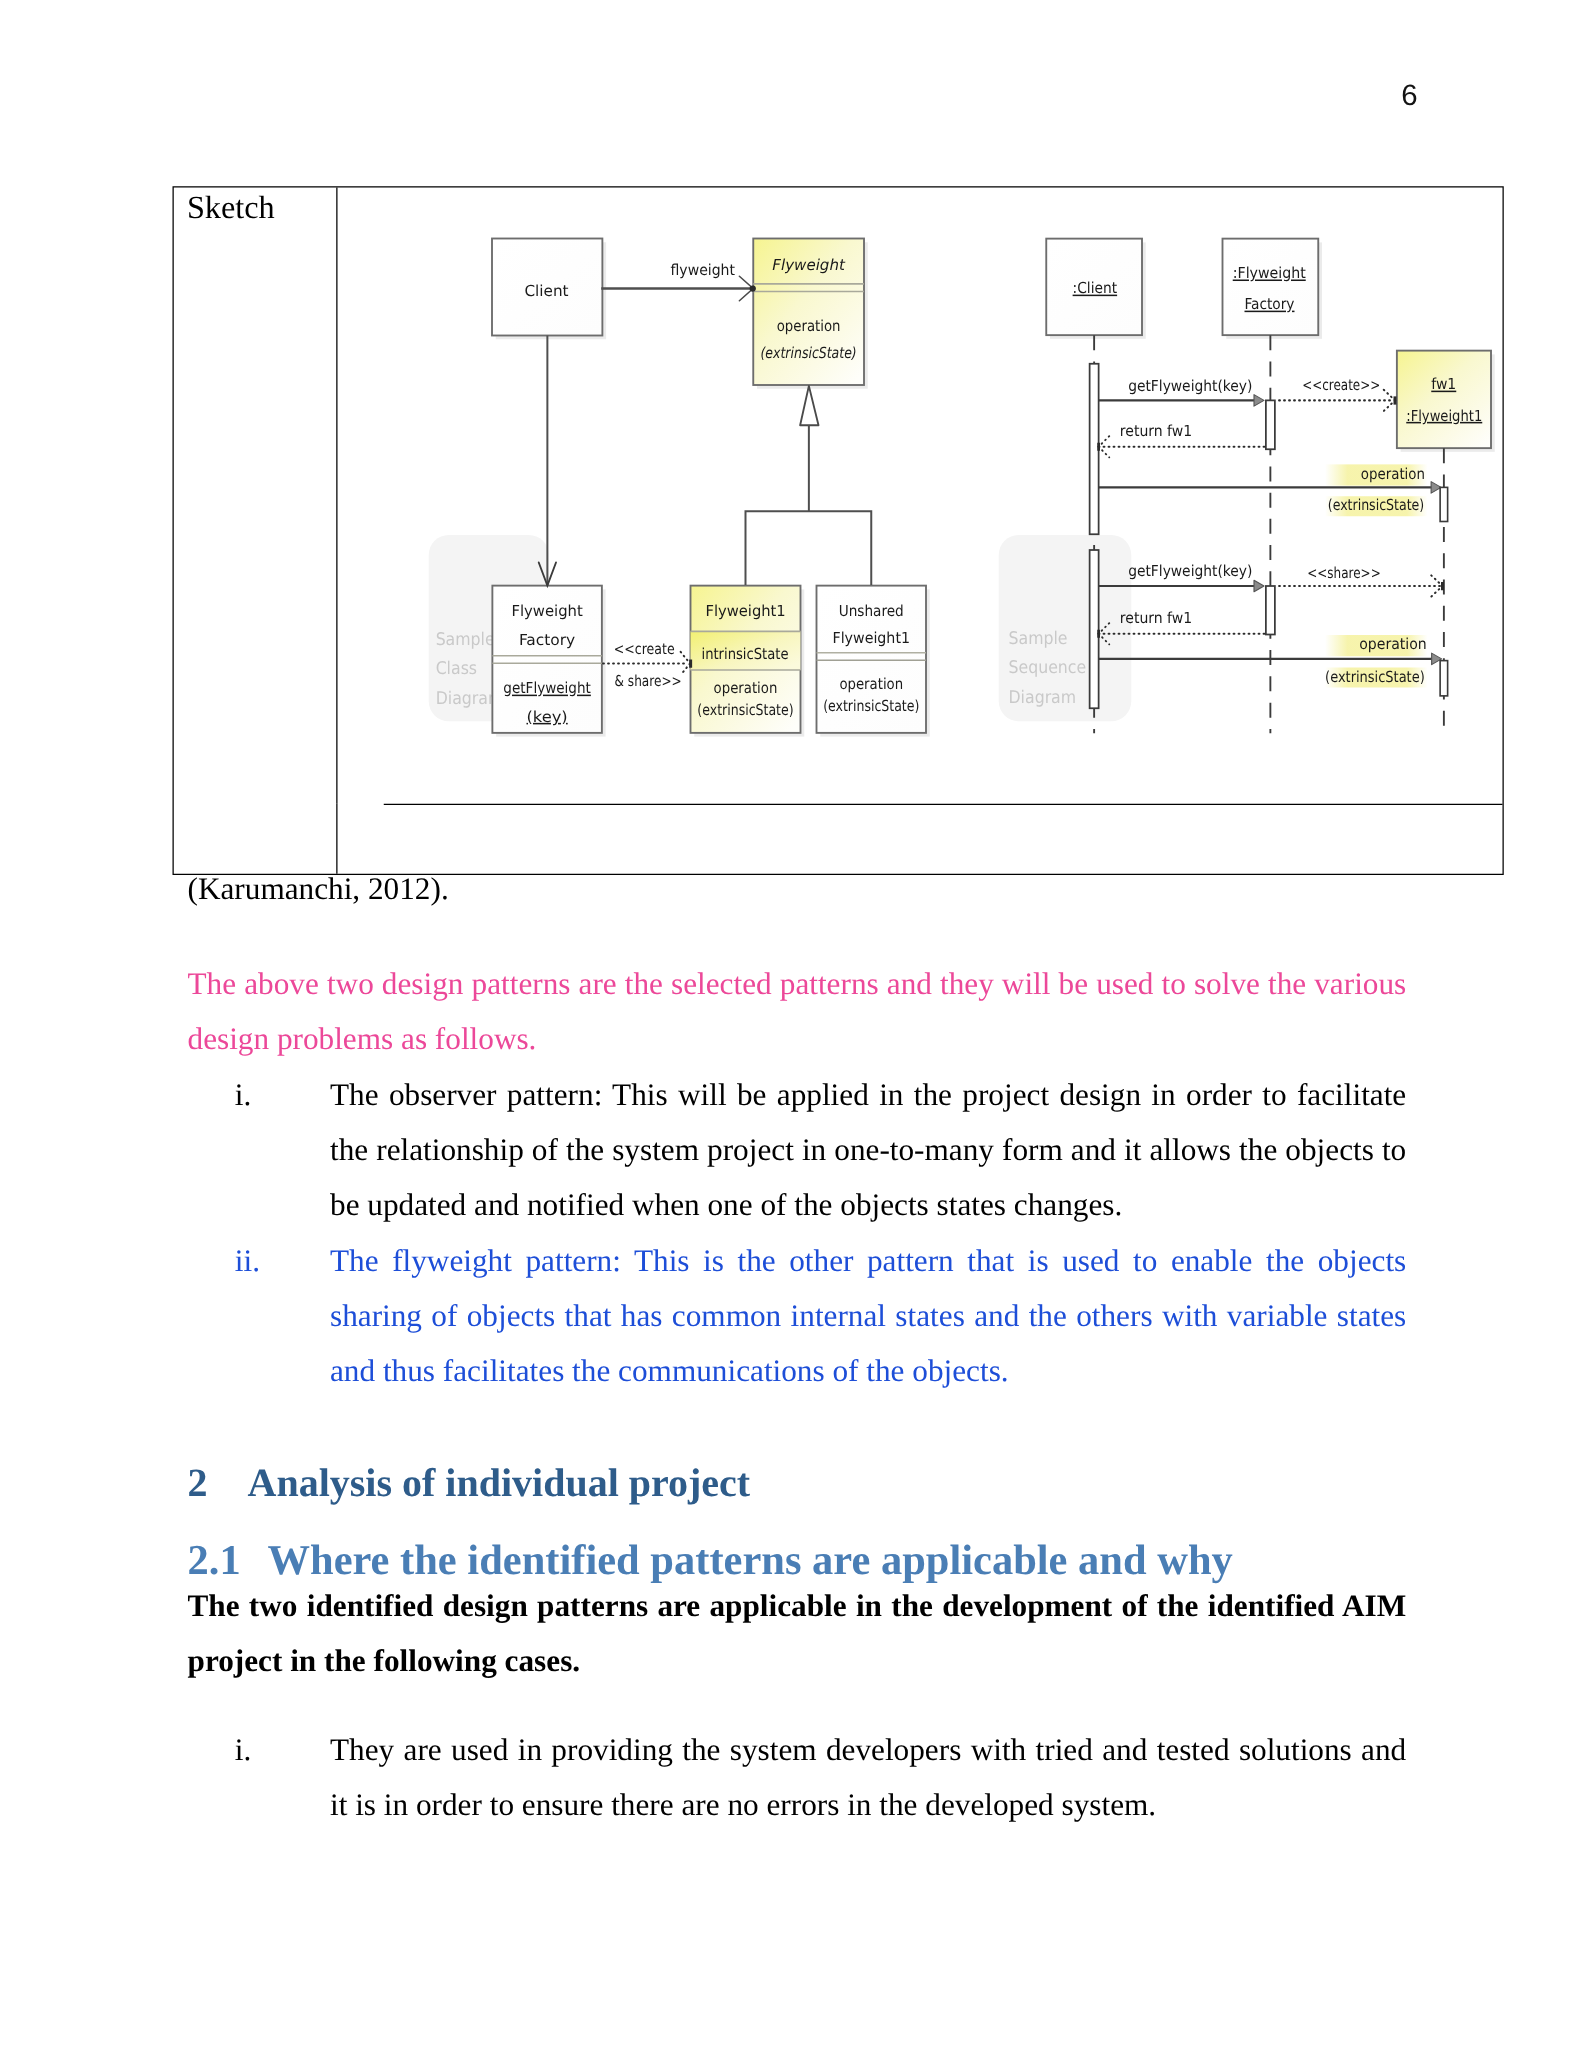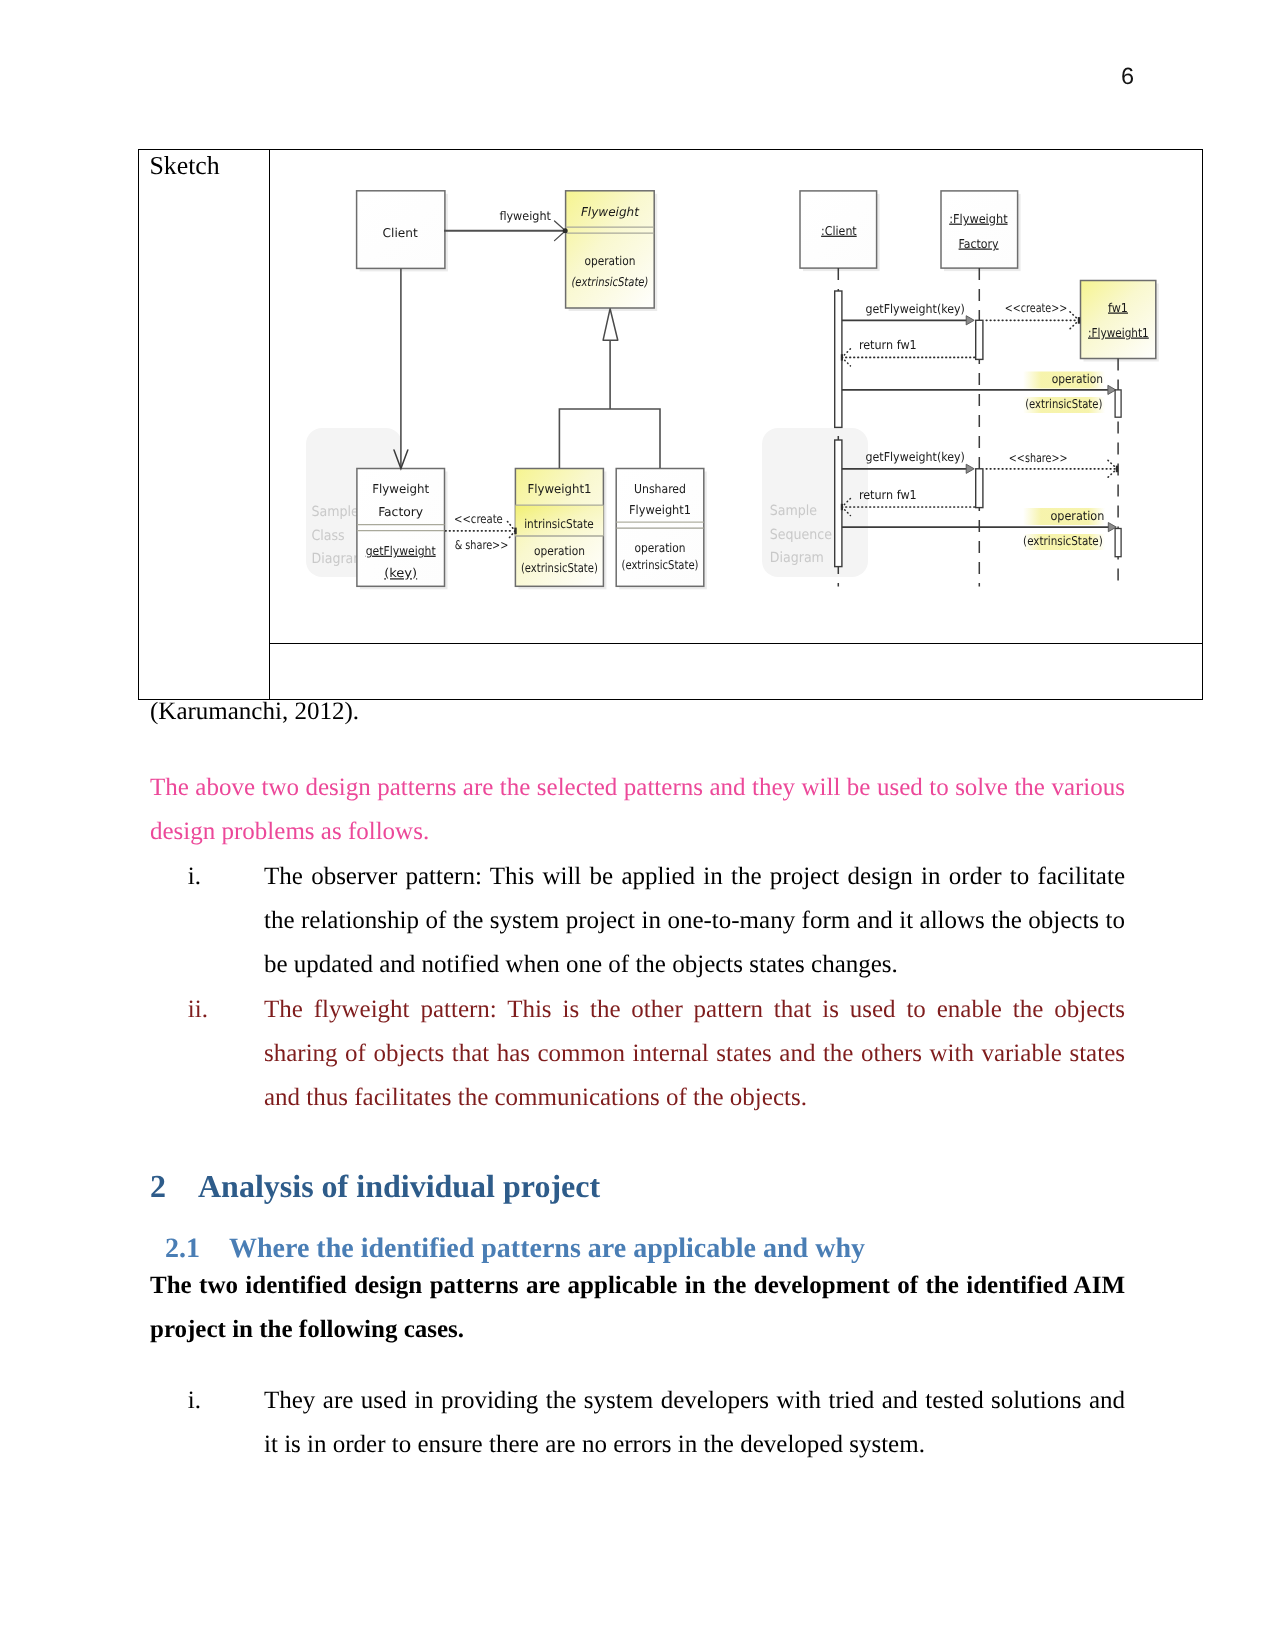--- a/index.html
+++ b/index.html
@@ -14,21 +14,21 @@
 
   
   .hdr{position:absolute;left:183px;top:55.5px;font-family:"Liberation Sans",sans-serif;
        font-size:20.7px;letter-spacing:0.05px;color:#131313;}
   .pageno{position:absolute;left:1121px;top:62.5px;font-family:"Liberation Sans",sans-serif;
        font-size:23.5px;color:#131313;}
 
   
   .tbl{position:absolute;left:138px;top:149.3px;width:1065px;height:551px;
        border:1.4px solid #000;box-sizing:border-box;display:flex;flex-direction:column;}
-  .tbl-row{display:flex;}
+  .tbl-row{display:flex;gap:37px;}
   .tbl-row1{height:493.2px;}
   .tbl-row2{flex:1;}
   .tbl-c1{width:131px;box-sizing:border-box;border-right:1.4px solid #000;}
   .tbl-c2{flex:1;box-sizing:border-box;position:relative;overflow:hidden;}
   .tbl-row2 .tbl-c2{border-top:1.4px solid #000;}
   .sketch-label{font-size:25.8px;padding:1px 0 0 10.5px;line-height:1.15;}
   .diagram-wrap{position:absolute;left:0px;top:0px;}
   svg text{-webkit-font-smoothing:antialiased;}
   svg{shape-rendering:geometricPrecision;}
 
@@ -43,21 +43,21 @@
   #li1-0{top:854.8px;}
   #li1-1{top:987.6px;}
   #h1{top:1164.1px;}
   #h2{top:1226.7px;}
   #p-applicable{top:1264.4px;font-weight:bold;}
   #li2-0{top:1378.6px;}
 
   .sec{position:absolute;left:150px;width:975px;font-family:"Liberation Serif",serif;
        font-weight:bold;line-height:44px;}
   .sec1{font-size:32px;color:#2e5c8a;}
-  .sec2{font-size:28px;color:#4a7eb5;margin-left:15px;}
+  .sec2{font-size:34px;color:#4a7eb5;}
   .sec .num{display:inline-block;}
   .sec1 .num{width:48px;}
   .sec2 .num{width:64px;}
 </style>
 </head>
 <body>
 
 <div class="page">
   <div class="pageno">6</div>
 
@@ -216,21 +216,21 @@
     </div>
   </div>
 
   <div class="body-p" id="p-caption" style="color: rgb(0, 0, 0);">(Karumanchi, 2012).</div>
   <div class="body-p" id="p-intro" style="color: #ec4899; margin-top: 16px;">The above two design patterns are the selected patterns and they will be used to solve the various design problems as follows.</div>
 
   <div class="li" id="li1-0" style="color: rgb(0, 0, 0);">
     <span class="mark">i.</span>
     <span class="txt">The observer pattern: This will be applied in the project design in order to facilitate the relationship of the system project in one-to-many form and it allows the objects to be updated and notified when one of the objects states changes.</span>
   </div>
-  <div class="li" id="li1-1" style="color: #7f1d1d;">
+  <div class="li" id="li1-1" style="color: #1d4ed8;">
     <span class="mark">ii.</span>
     <span class="txt">The flyweight pattern: This is the other pattern that is used to enable the objects sharing of objects that has common internal states and the others with variable states and thus facilitates the communications of the objects.</span>
   </div>
 
   <div class="sec sec1" id="h1" style="color: rgb(46, 92, 138);">
     <span class="num">2</span><span class="ttl">Analysis of individual project</span>
   </div>
   <div class="sec sec2" id="h2" style="color: rgb(74, 126, 181);">
     <span class="num">2.1</span><span class="ttl">Where the identified patterns are applicable and why</span>
   </div>

